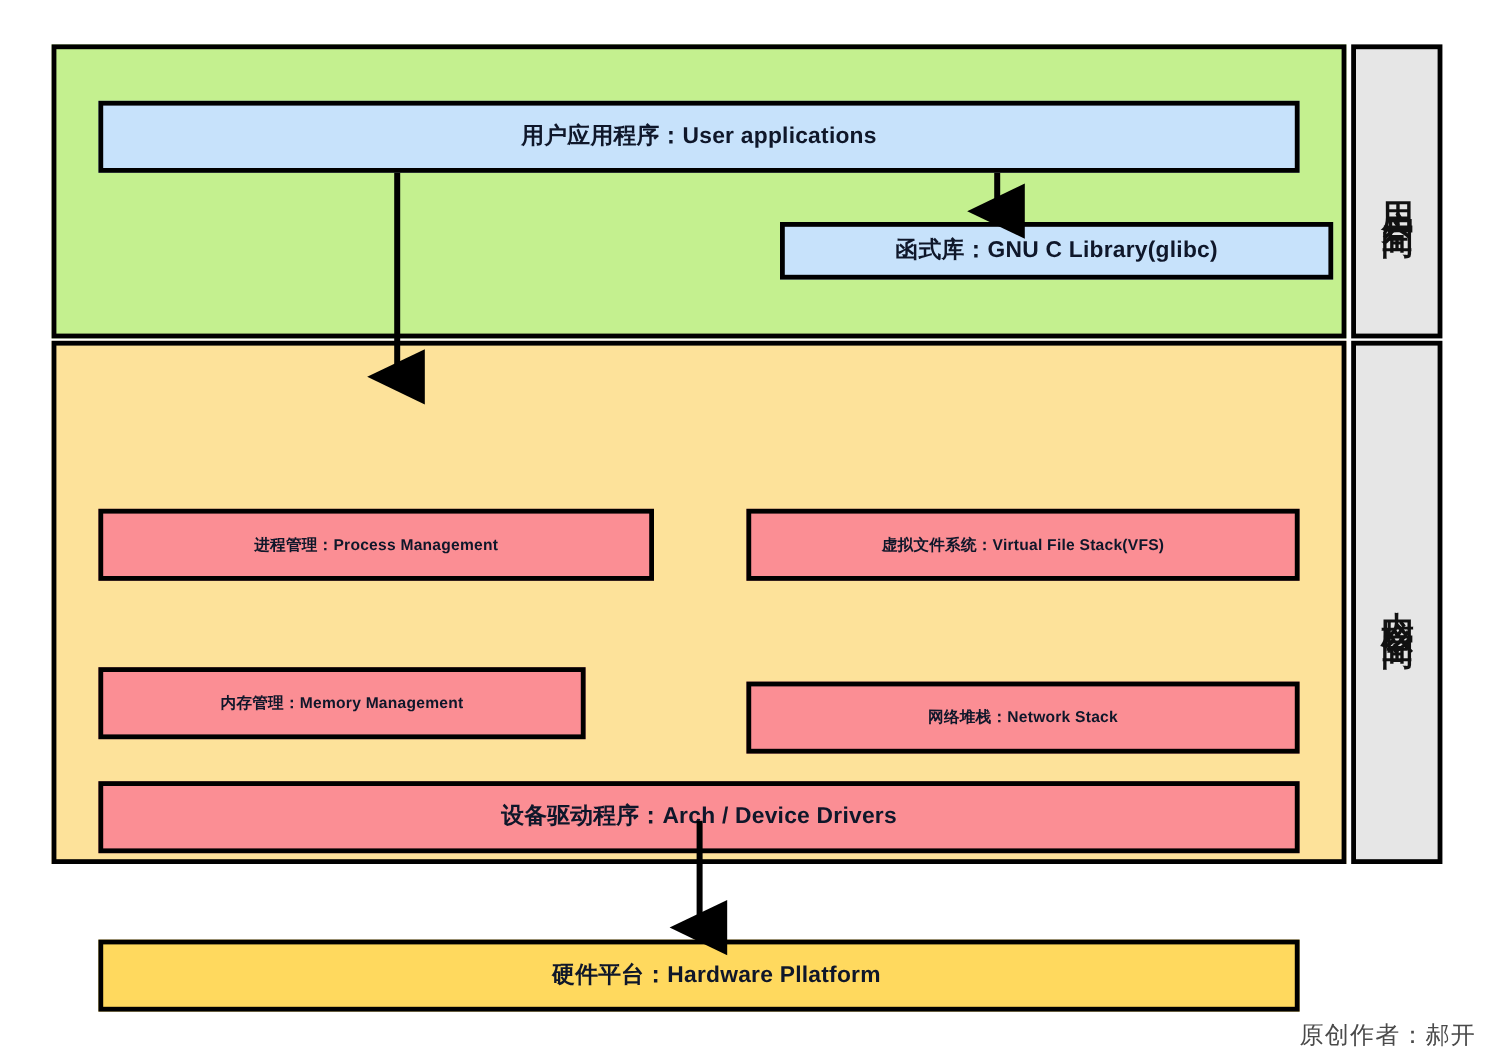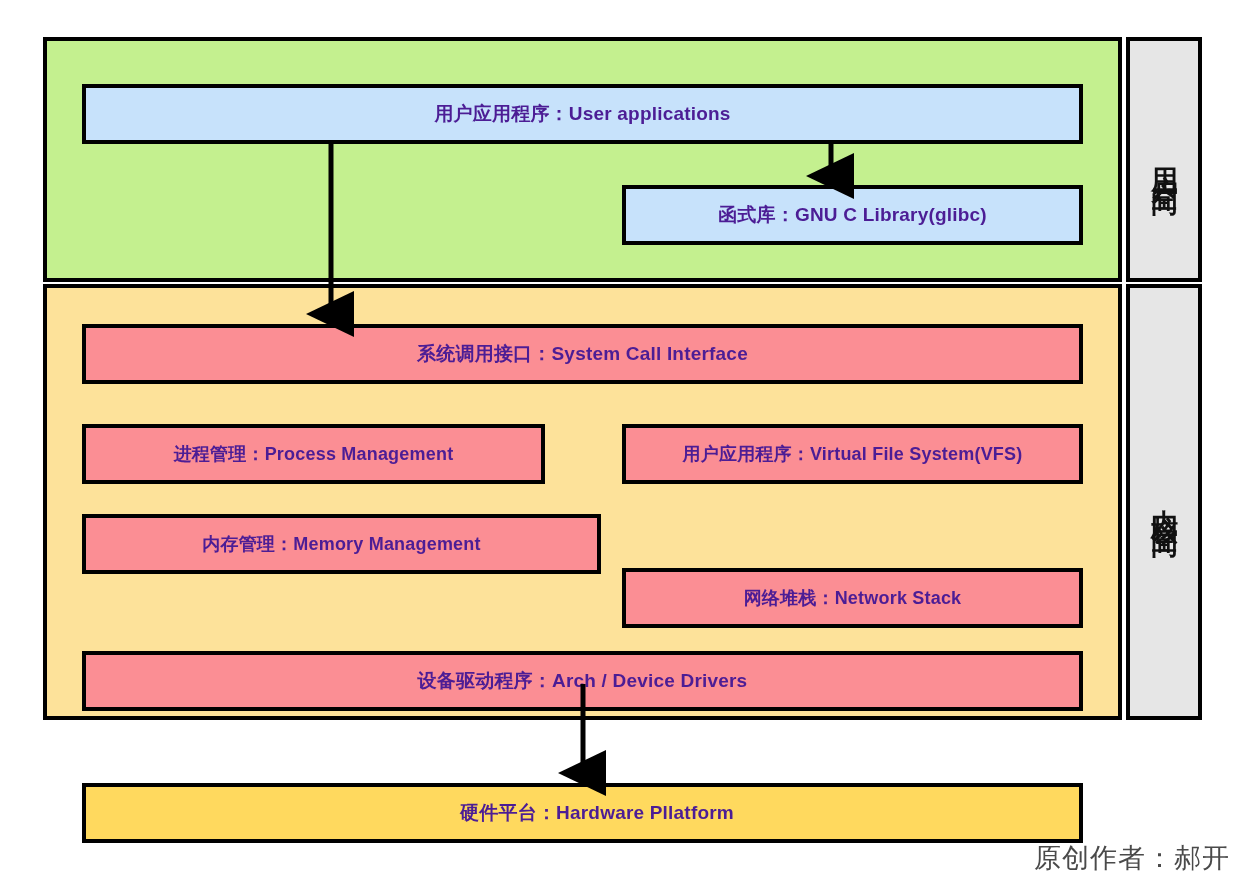--- a/index.html
+++ b/index.html
@@ -25,21 +25,21 @@
 
   
   .box {
     position: absolute;
     box-sizing: border-box;
     border: 4px solid #000000;
     display: flex;
     align-items: center;
     justify-content: center;
     text-align: center;
-    color: #4c1d95;
+    color: #0f172a;
     font-weight: bold;
     line-height: 1.25;
     letter-spacing: 0.2px;
   }
 
   
   .region {
     position: absolute;
     box-sizing: border-box;
     border: 4px solid #000000;
@@ -66,37 +66,37 @@
     color: #111111;
     line-height: 1;
   }
 
   
   .box-blue   { background: #c7e2fb; }
   .box-pink   { background: #fb8e94; }
   .box-gold   { background: #ffd95e; padding-left: 29px; }
 
   .fs-main { font-size: 19px; }
-  .fs-sub  { font-size: 18px; }
+  .fs-sub  { font-size: 13px; }
 
   
   #arrows {
     position: absolute;
     left: 0; top: 0;
     width: 1244px;
     height: 884px;
     pointer-events: none;
   }
 
   
   .signature {
     position: absolute;
     right: 14px;
     bottom: 8px;
-    font-size: 27px;
+    font-size: 20px;
     color: #4a4a4a;
     font-weight: normal;
     letter-spacing: 1px;
     font-family: "DejaVu Sans", sans-serif;
     text-align: center;
   }
 </style>
 </head>
 <body>
 
@@ -111,37 +111,34 @@
   </div>
 
   <div class="side-label" style="left:1126px; top:284px; width:76px; height:436px;">
     <span class="vtext">内核空间</span>
   </div>
 
   <div class="box box-blue fs-main" style="left:82px; top:84px; width:1001px; height:60px;">
     <span>用户应用程序：User applications</span>
   </div>
 
-  <div class="box box-blue fs-main" style="left:622px; top:185px; width:461px; height:60px;">
+  <div class="box box-blue fs-main" style="left:650px; top:185px; width:461px; height:48px;">
     <span>函式库：GNU C Library(glibc)</span>
   </div>
 
-  <div class="box box-pink fs-main" style="left:82px; top:324px; width:1001px; height:60px;">
-    <span>系统调用接口：System Call Interface</span>
-  </div>
 
   <div class="box box-pink fs-sub" style="left:82px; top:424px; width:463px; height:60px;">
     <span>进程管理：Process Management</span>
   </div>
 
   <div class="box box-pink fs-sub" style="left:622px; top:424px; width:461px; height:60px;">
-    <span>用户应用程序：Virtual File System(VFS)</span>
+    <span>虚拟文件系统：Virtual File Stack(VFS)</span>
   </div>
 
-  <div class="box box-pink fs-sub" style="left:82px; top:514px; width:519px; height:60px;">
+  <div class="box box-pink fs-sub" style="left:82px; top:556px; width:406px; height:60px;">
     <span>内存管理：Memory Management</span>
   </div>
 
   <div class="box box-pink fs-sub" style="left:622px; top:524px; width:461px; height:60px;margin-top:44px;">
     <span>网络堆栈：Network Stack</span>
   </div>
 
   <div class="box box-pink fs-main" style="left:82px; top:624px; width:1001px; height:60px;margin-top:27px;">
     <span>设备驱动程序：Arch / Device Drivers</span>
   </div>

